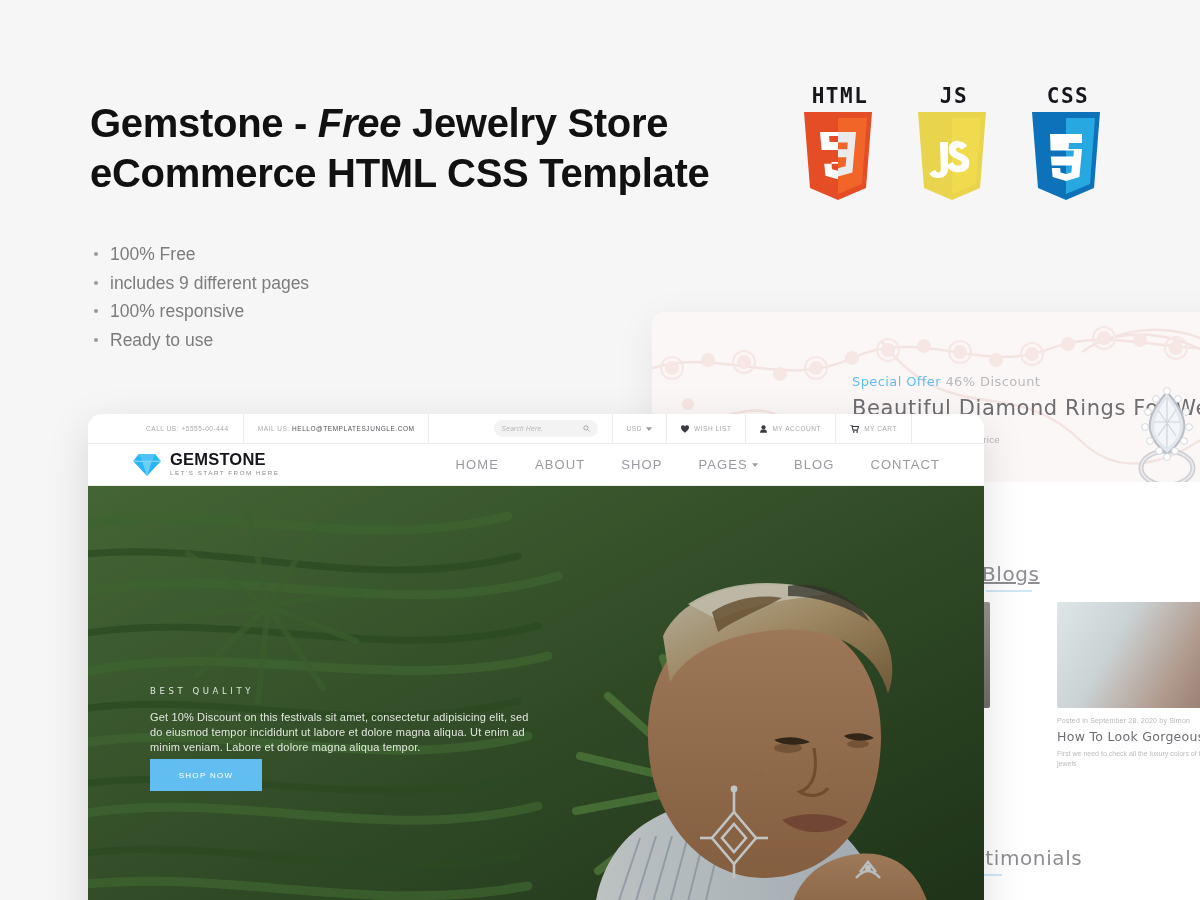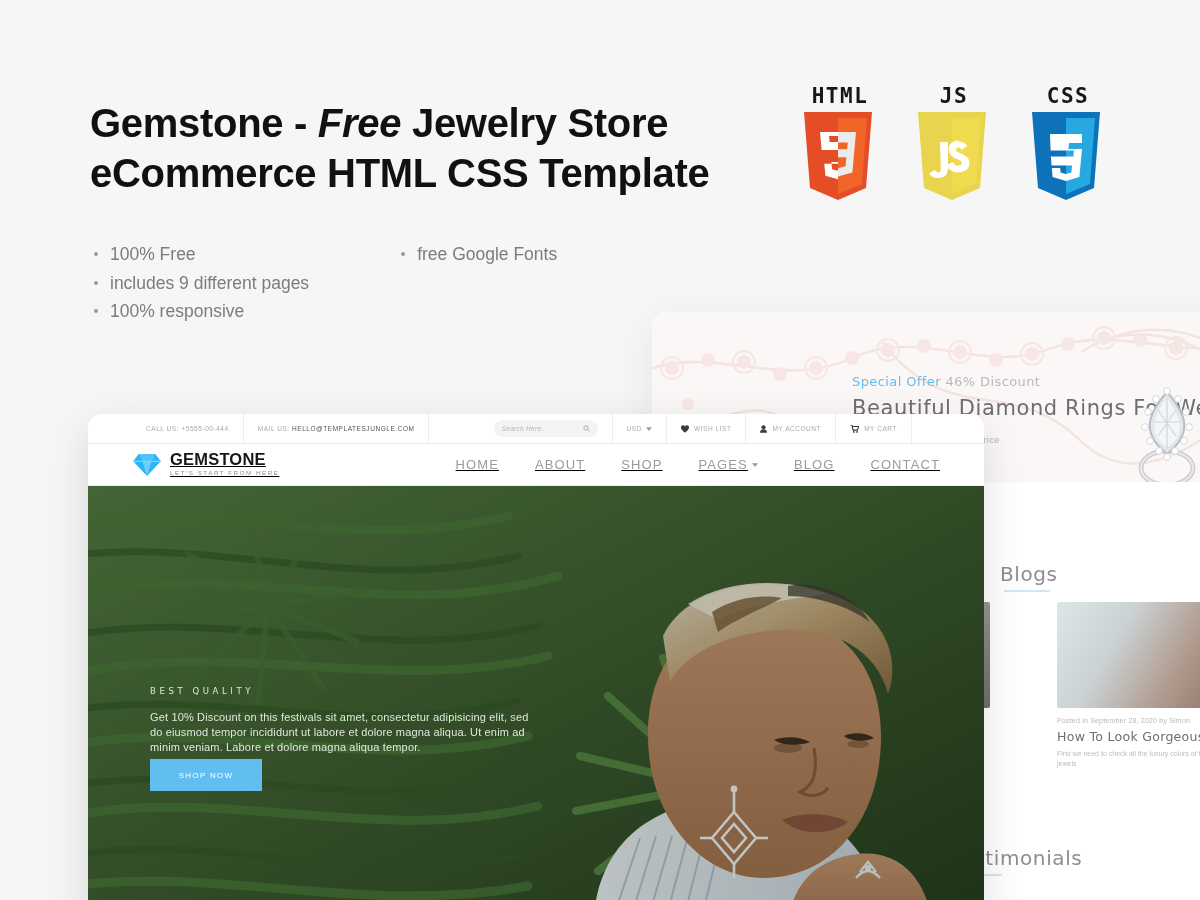--- a/index.html
+++ b/index.html
@@ -14,21 +14,21 @@
   
   .headline {
     position: absolute; left: 90px; top: 98px;
     width: 680px;
     font-size: 40px; line-height: 50px;
     color: #111; letter-spacing: -0.3px;
   }
   .headline .free { font-weight: bold; font-style: italic; }
 
   
-  .features { position: absolute; left: 92px; top: 240px; display: flex; gap: 90px; }
+  .features { position: absolute; left: 92px; top: 240px; display: flex; gap: 90px; flex-direction: column; }
   .feat-col { list-style: none; }
   .feat-col li {
     position: relative;
     font-size: 17.5px; line-height: 28.5px;
     color: #7c7c7c; padding-left: 18px;
   }
   .feat-col li::before {
     content: ""; position: absolute; left: 2px; top: 12px;
     width: 4px; height: 4px; border-radius: 50%; background: #9a9a9a;
   }
@@ -134,21 +134,21 @@
     display: flex; align-items: center; justify-content: space-between;
     width: 104px; height: 17px; border-radius: 9px; background: #f3f3f4;
     padding: 0 8px; margin: auto 14px;
   }
   .search-pill span { font-size: 6.5px; color: #b4b4b9; font-style: italic; letter-spacing: .3px; }
   .tb-ic { display: inline-flex; margin-right: 5px; }
 
   
   .navbar {
     display: flex; align-items: center; height: 42px;
-    padding: 0 44px 0 44px; border-bottom: 1px solid #f0f0f1; text-decoration: underline;
+    padding: 0 44px 0 44px; border-bottom: 1px solid #f0f0f1;
   }
   .logo { display: flex; align-items: center; gap: 8px; }
   .logo-text .lt-main {
     font-size: 16.5px; font-weight: bold; color: #16161c; letter-spacing: .2px; line-height: 17px;
   }
   .logo-text .lt-sub {
     font-size: 6.2px; color: #8d8d92; letter-spacing: 1.55px; line-height: 10px;
   }
   .nav-links { margin-left: auto; display: flex; gap: 36px; align-items: center; }
   .nav-links a {
@@ -190,20 +190,21 @@
   <h1 class="headline">
     <span>Gemstone - </span><span class="free">Free</span><span> Jewelry Store</span><br>
     <span>eCommerce HTML CSS Template</span>
   </h1>
 
   <div class="features">
     <ul class="feat-col">
       <li>100% Free</li>
       <li>includes 9 different pages</li>
       <li>100% responsive</li>
+      <li>Ready to use</li>
     </ul>
     <ul class="feat-col">
       <li>free Google Fonts</li>
     </ul>
   </div>
 
   <div class="badges">
     <div class="badge">
       <div class="blabel">HTML</div>
       <svg width="76" height="88" viewBox="0 0 76 88">
@@ -302,21 +303,21 @@
             <circle cx="32" cy="59" r="3.4"></circle>
           <circle cx="27" cy="45" r="3.4"></circle>
             <circle cx="30" cy="30" r="3.4"></circle>
             <circle cx="38" cy="17" r="3.4"></circle>
         </g>
       </svg>
 
       <div class="rear-cta">SHOP NOW</div>
     </div>
 
-    <div class="rear-section-title" style="left:348px; top:250px;">Blogs</div>
+    <div class="rear-section-title" style="left:330px; top:250px;text-decoration:underline;">Blogs</div>
 
     <div class="blog-card" style="left:170px; top:290px;">
       <div class="blog-thumb" style="background-image:linear-gradient(135deg,#c9c6c1 0%,#a8a49f 45%,#6f6c68 100%);"></div>
       <div class="blog-meta">Posted in September 28, 2020 by Simon</div>
       <div class="blog-title">Original Jewels</div>
       <div class="blog-desc">colors of the jewels whic</div>
     </div>
 
     <div class="blog-card" style="left:405px; top:290px;">
       <div class="blog-thumb" style="background-image:linear-gradient(120deg,#dfe6e8 0%,#cbd2d4 35%,#b09a8d 70%,#8d7468 100%);"></div>

